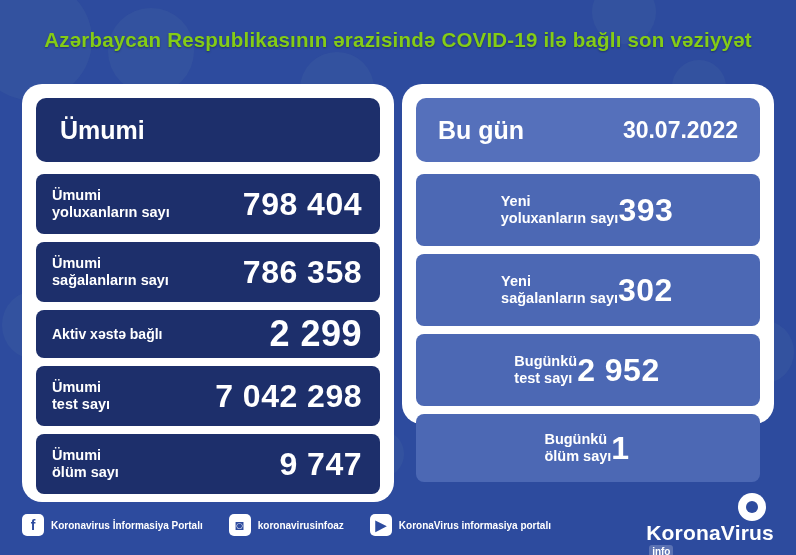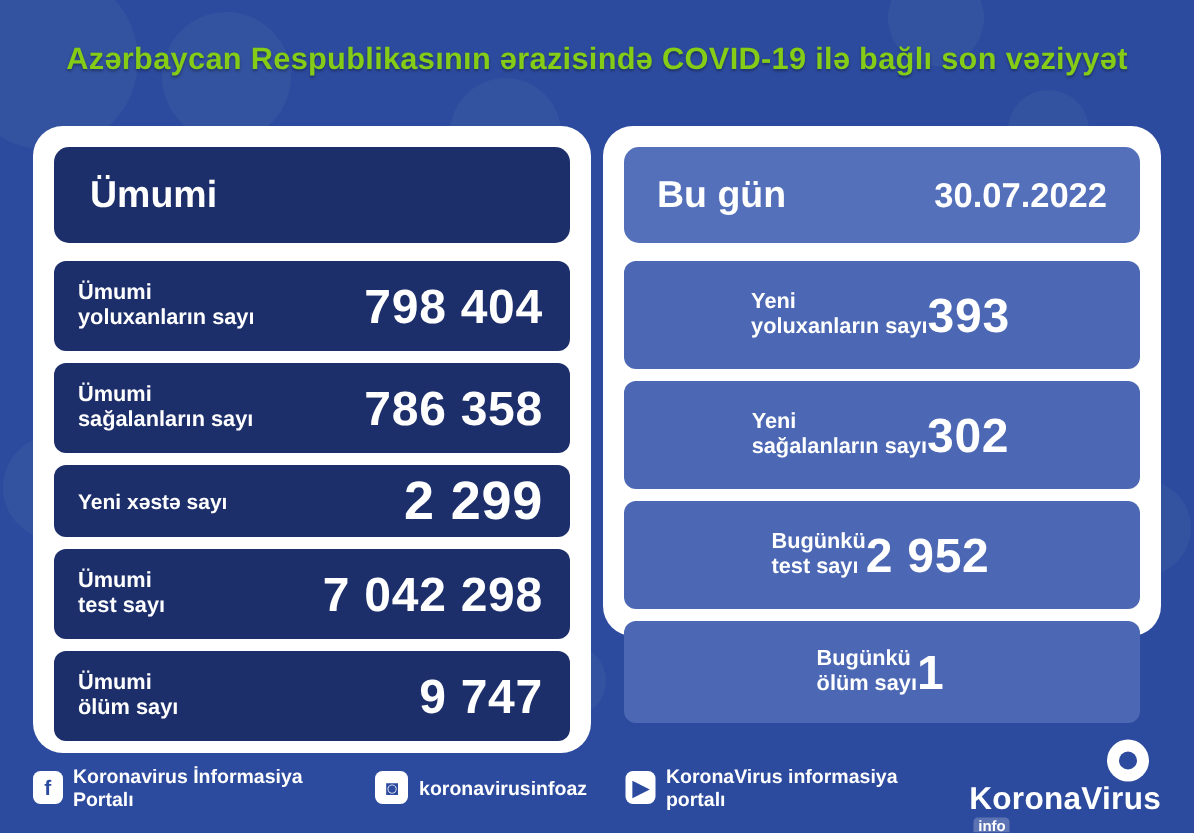--- a/index.html
+++ b/index.html
@@ -162,21 +162,21 @@
     display: flex;
     align-items: center;
     justify-content: center;
     font-size: 14px;
     font-weight: bold;
     margin-right: 7px;
     line-height: 1;
   }
   .social .s-label {
     color: #ffffff;
-    font-size: 13px;
+    font-size: 10px;
     font-weight: bold;
   }
   #brand {
     margin-left: auto;
     display: flex;
     align-items: flex-end;
     flex-direction: column;
   }
   #brand .b-mark {
     width: 28px; height: 28px;
@@ -241,21 +241,21 @@
         <span class="row-label">Ümumi
 yoluxanların sayı</span>
         <span class="row-value">798 404</span>
       </div>
       <div class="row">
         <span class="row-label">Ümumi
 sağalanların sayı</span>
         <span class="row-value">786 358</span>
       </div>
       <div class="row">
-        <span class="row-label">Yeni xəstə sayı</span>
+        <span class="row-label">Aktiv xəstə bağlı</span>
         <span class="row-value">2 299</span>
       </div>
       <div class="row">
         <span class="row-label">Ümumi
 test sayı</span>
         <span class="row-value">7 042 298</span>
       </div>
       <div class="row">
         <span class="row-label">Ümumi
 ölüm sayı</span>

